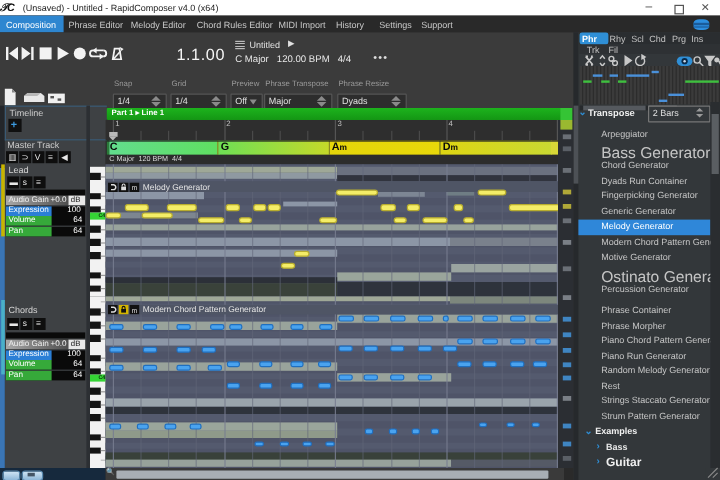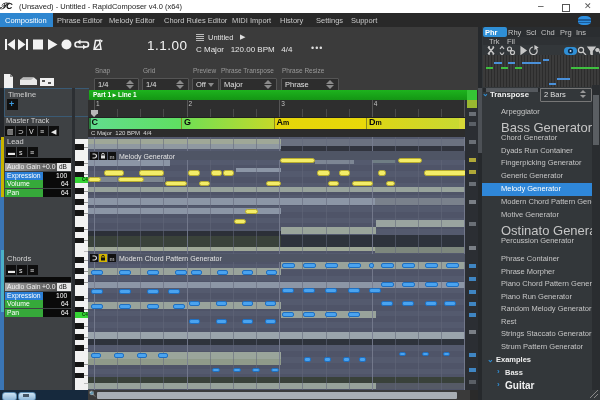--- a/index.html
+++ b/index.html
@@ -74,21 +74,21 @@
     <div style="position:absolute;left:192px;top:78px;width:25px;height:12px;background:#2d2d2d;border:1px solid #555;border-radius:1px"></div>
     <div style="position:absolute;left:196px;top:81px;font-size:7.5px;color:#e0e0e0;white-space:nowrap;line-height:1;">Off</div>
     <div style="position:absolute;left:208px;top:83px;width:0;height:0;border-left:3.5px solid transparent;border-right:3.5px solid transparent;border-top:4px solid #8a8a8a;"></div>
     <div style="position:absolute;left:221px;top:68px;font-size:6.5px;color:#9a9a9a;white-space:nowrap;line-height:1;">Phrase Transpose</div>
     <div style="position:absolute;left:220px;top:78px;width:55px;height:12px;background:#2d2d2d;border:1px solid #555;border-radius:1px"></div>
     <div style="position:absolute;left:224px;top:81px;font-size:7.5px;color:#e0e0e0;white-space:nowrap;line-height:1;">Major</div>
     <div style="position:absolute;left:264px;top:80px;width:0;height:0;border-left:4px solid transparent;border-right:4px solid transparent;border-bottom:4px solid #8a8a8a;"></div>
     <div style="position:absolute;left:264px;top:85px;width:0;height:0;border-left:4px solid transparent;border-right:4px solid transparent;border-top:4px solid #8a8a8a;"></div>
     <div style="position:absolute;left:282px;top:68px;font-size:6.5px;color:#9a9a9a;white-space:nowrap;line-height:1;">Phrase Resize</div>
     <div style="position:absolute;left:281px;top:78px;width:56px;height:12px;background:#2d2d2d;border:1px solid #555;border-radius:1px"></div>
-    <div style="position:absolute;left:285px;top:81px;font-size:7.5px;color:#e0e0e0;white-space:nowrap;line-height:1;">Phrase</div>
+    <div style="position:absolute;left:285px;top:81px;font-size:7.5px;color:#e0e0e0;white-space:nowrap;line-height:1;">Dyads</div>
     <div style="position:absolute;left:326px;top:80px;width:0;height:0;border-left:4px solid transparent;border-right:4px solid transparent;border-bottom:4px solid #8a8a8a;"></div>
     <div style="position:absolute;left:326px;top:85px;width:0;height:0;border-left:4px solid transparent;border-right:4px solid transparent;border-top:4px solid #8a8a8a;"></div>
     <div style="position:absolute;left:88px;top:90px;width:382px;height:10px;background:linear-gradient(#1db31d,#149614);border-radius:2px"></div>
     <div style="position:absolute;left:93px;top:92px;font-size:6.5px;color:#ffffff;white-space:nowrap;line-height:1;font-weight:bold">Part 1 ▸ Line 1</div>
     <div style="position:absolute;left:0px;top:88px;width:88px;height:302px;background:#3e4144;"></div>
     <div style="position:absolute;left:0px;top:88px;width:4px;height:302px;background:#23262a;"></div>
     <div style="position:absolute;left:0px;top:140px;width:4px;height:250px;background:#3a75b5;"></div>
     <div style="position:absolute;left:4px;top:88px;width:84px;height:27px;background:#3e4144;border:1px solid #3a5a74;border-right:none"></div>
     <div style="position:absolute;left:8px;top:91px;font-size:7.5px;color:#cccccc;white-space:nowrap;line-height:1;">Timeline</div>
     <div style="position:absolute;left:7px;top:99px;width:11px;height:11px;background:#101010;"></div>

